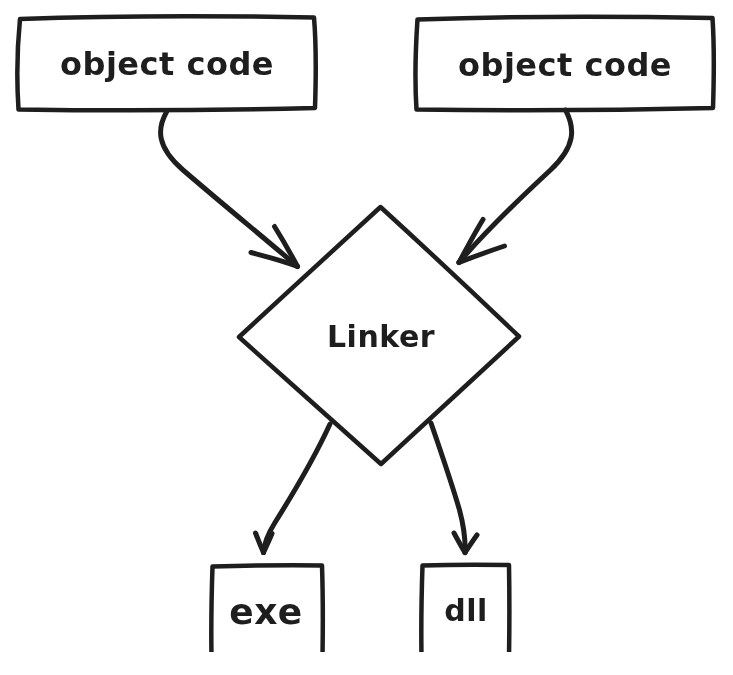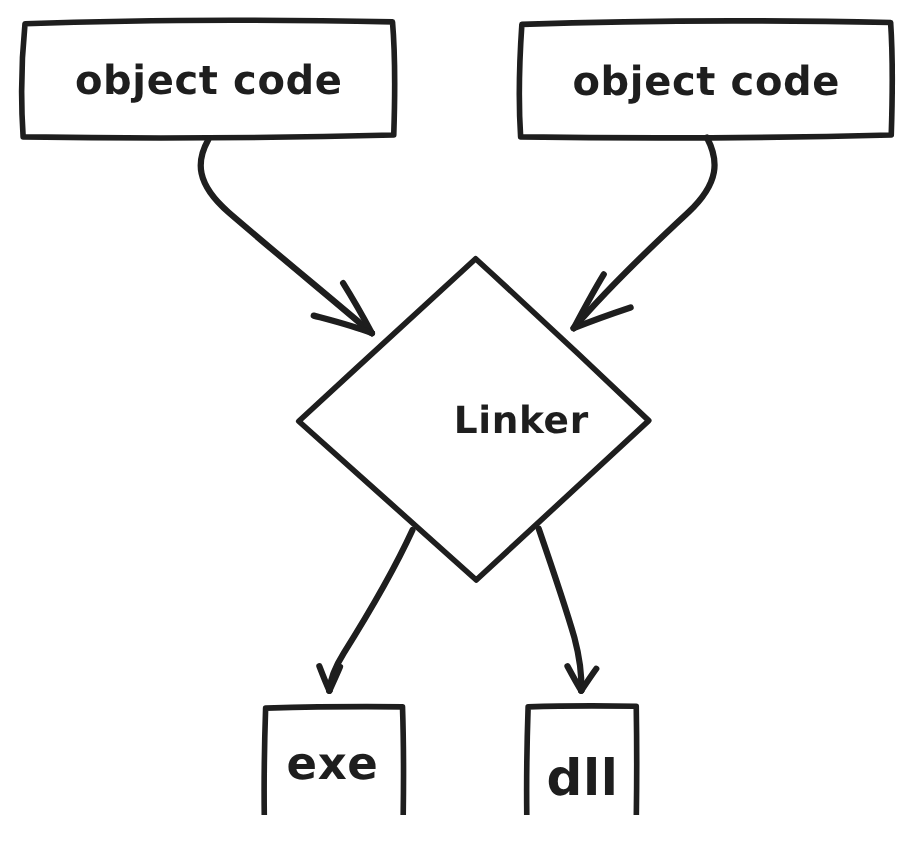--- a/index.html
+++ b/index.html
@@ -24,23 +24,23 @@
     position: absolute;
     transform: translate(-50%, -50%);
     color: #1e1e1e;
     font-weight: bold;
     white-space: nowrap;
     line-height: 1;
     letter-spacing: 0.5px;
   }
   .lbl-obj1   { left: 167px; top: 64px;  font-size: 32px; }
   .lbl-obj2   { left: 565px; top: 65px;  font-size: 32px; }
-  .lbl-linker { left: 381px; top: 337px; font-size: 30px; margin-left: 36px; }
+  .lbl-linker { left: 381px; top: 337px; font-size: 30px; }
   .lbl-exe    { left: 266px; top: 612px; font-size: 36px; }
-  .lbl-dll    { left: 466px; top: 611px; font-size: 40px; margin-top: 12px; }
+  .lbl-dll    { left: 466px; top: 611px; font-size: 30px; }
 </style>
 </head>
 <body>
 
 <div class="canvas">
 
   <svg width="733" height="675" viewBox="0 0 733 675">
     <g fill="none" stroke="#1e1e1e" stroke-linecap="round" stroke-linejoin="round">
 
       <path stroke-width="4.5" d="M 20 19 C 115 15.5, 215 15.5, 314 17.5

